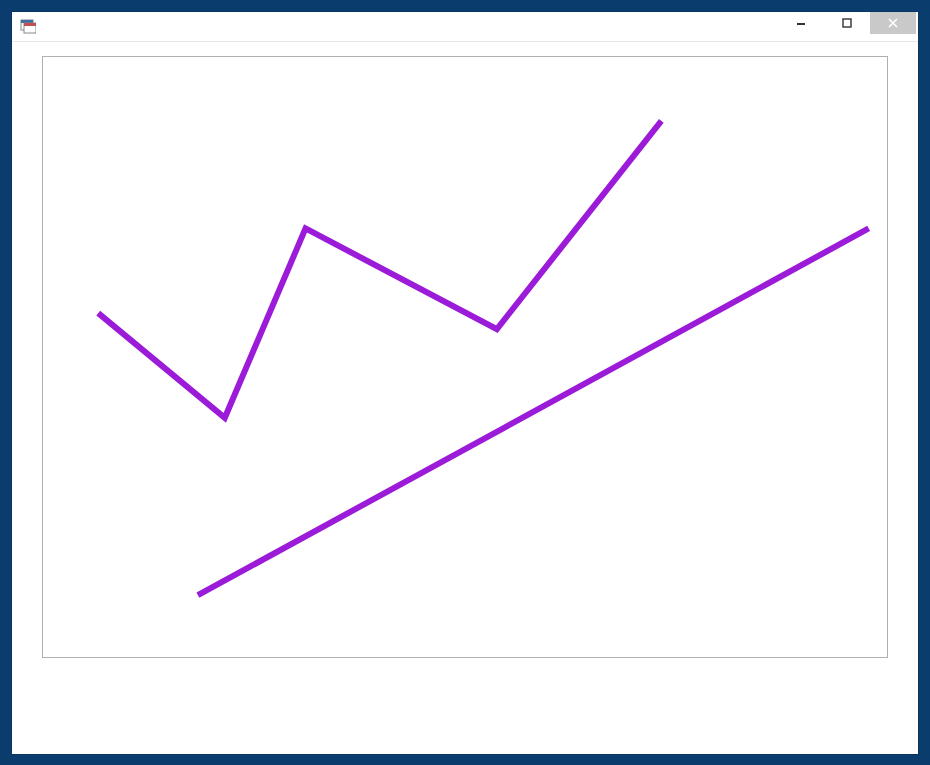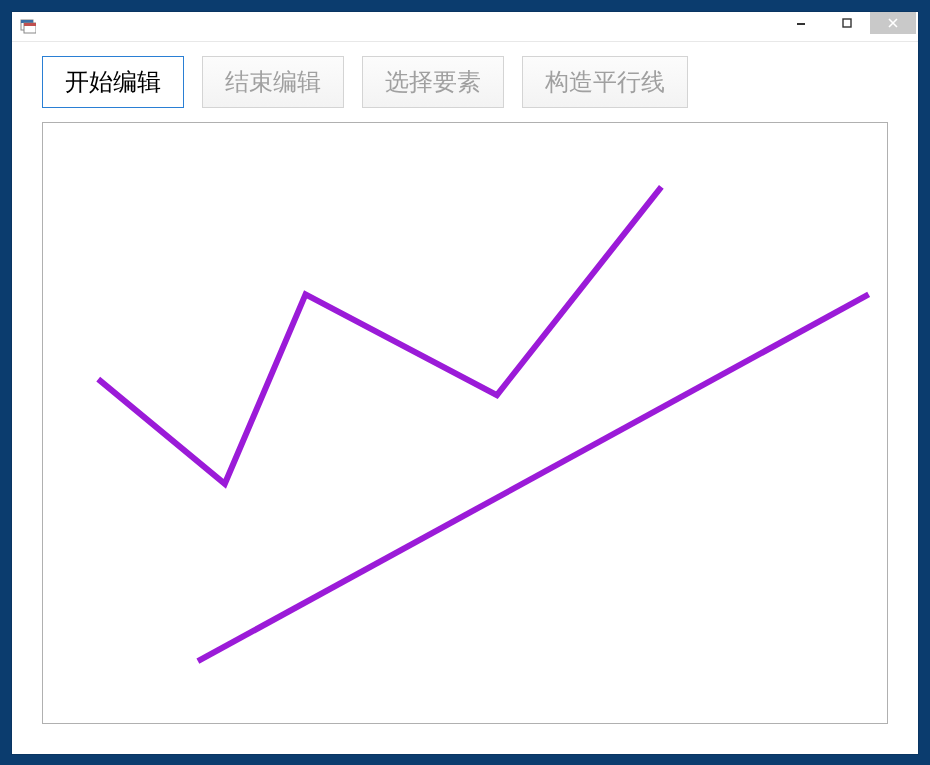--- a/index.html
+++ b/index.html
@@ -130,26 +130,20 @@
       <button class="win-btn close" aria-label="close">
         <svg width="12" height="12" viewBox="0 0 12 12">
             <path d="M2 2 L10 10 M10 2 L2 10" stroke="#fff" stroke-width="1.6"></path>
           </svg>
       </button>
     </div>
   </div>
 
   <div class="client">
 
-    <div class="toolbar">
-      <button class="tbtn active">开始编辑</button>
-      <button class="tbtn disabled">结束编辑</button>
-      <button class="tbtn disabled">选择要素</button>
-      <button class="tbtn disabled">构造平行线</button>
-    </div>
 
     <div class="canvas-frame">
       <svg class="canvas-svg" viewBox="0 0 846 602">
         <polyline fill="none" stroke="#9b1bd8" stroke-width="6" stroke-linejoin="miter" stroke-linecap="butt" points="55,257 182,362 263,172 455,273 620,64"></polyline>
         <line stroke="#9b1bd8" stroke-width="6" stroke-linecap="butt" x1="155" y1="540" x2="828" y2="172"></line>
       </svg>
     </div>
 
   </div>
 </div>

